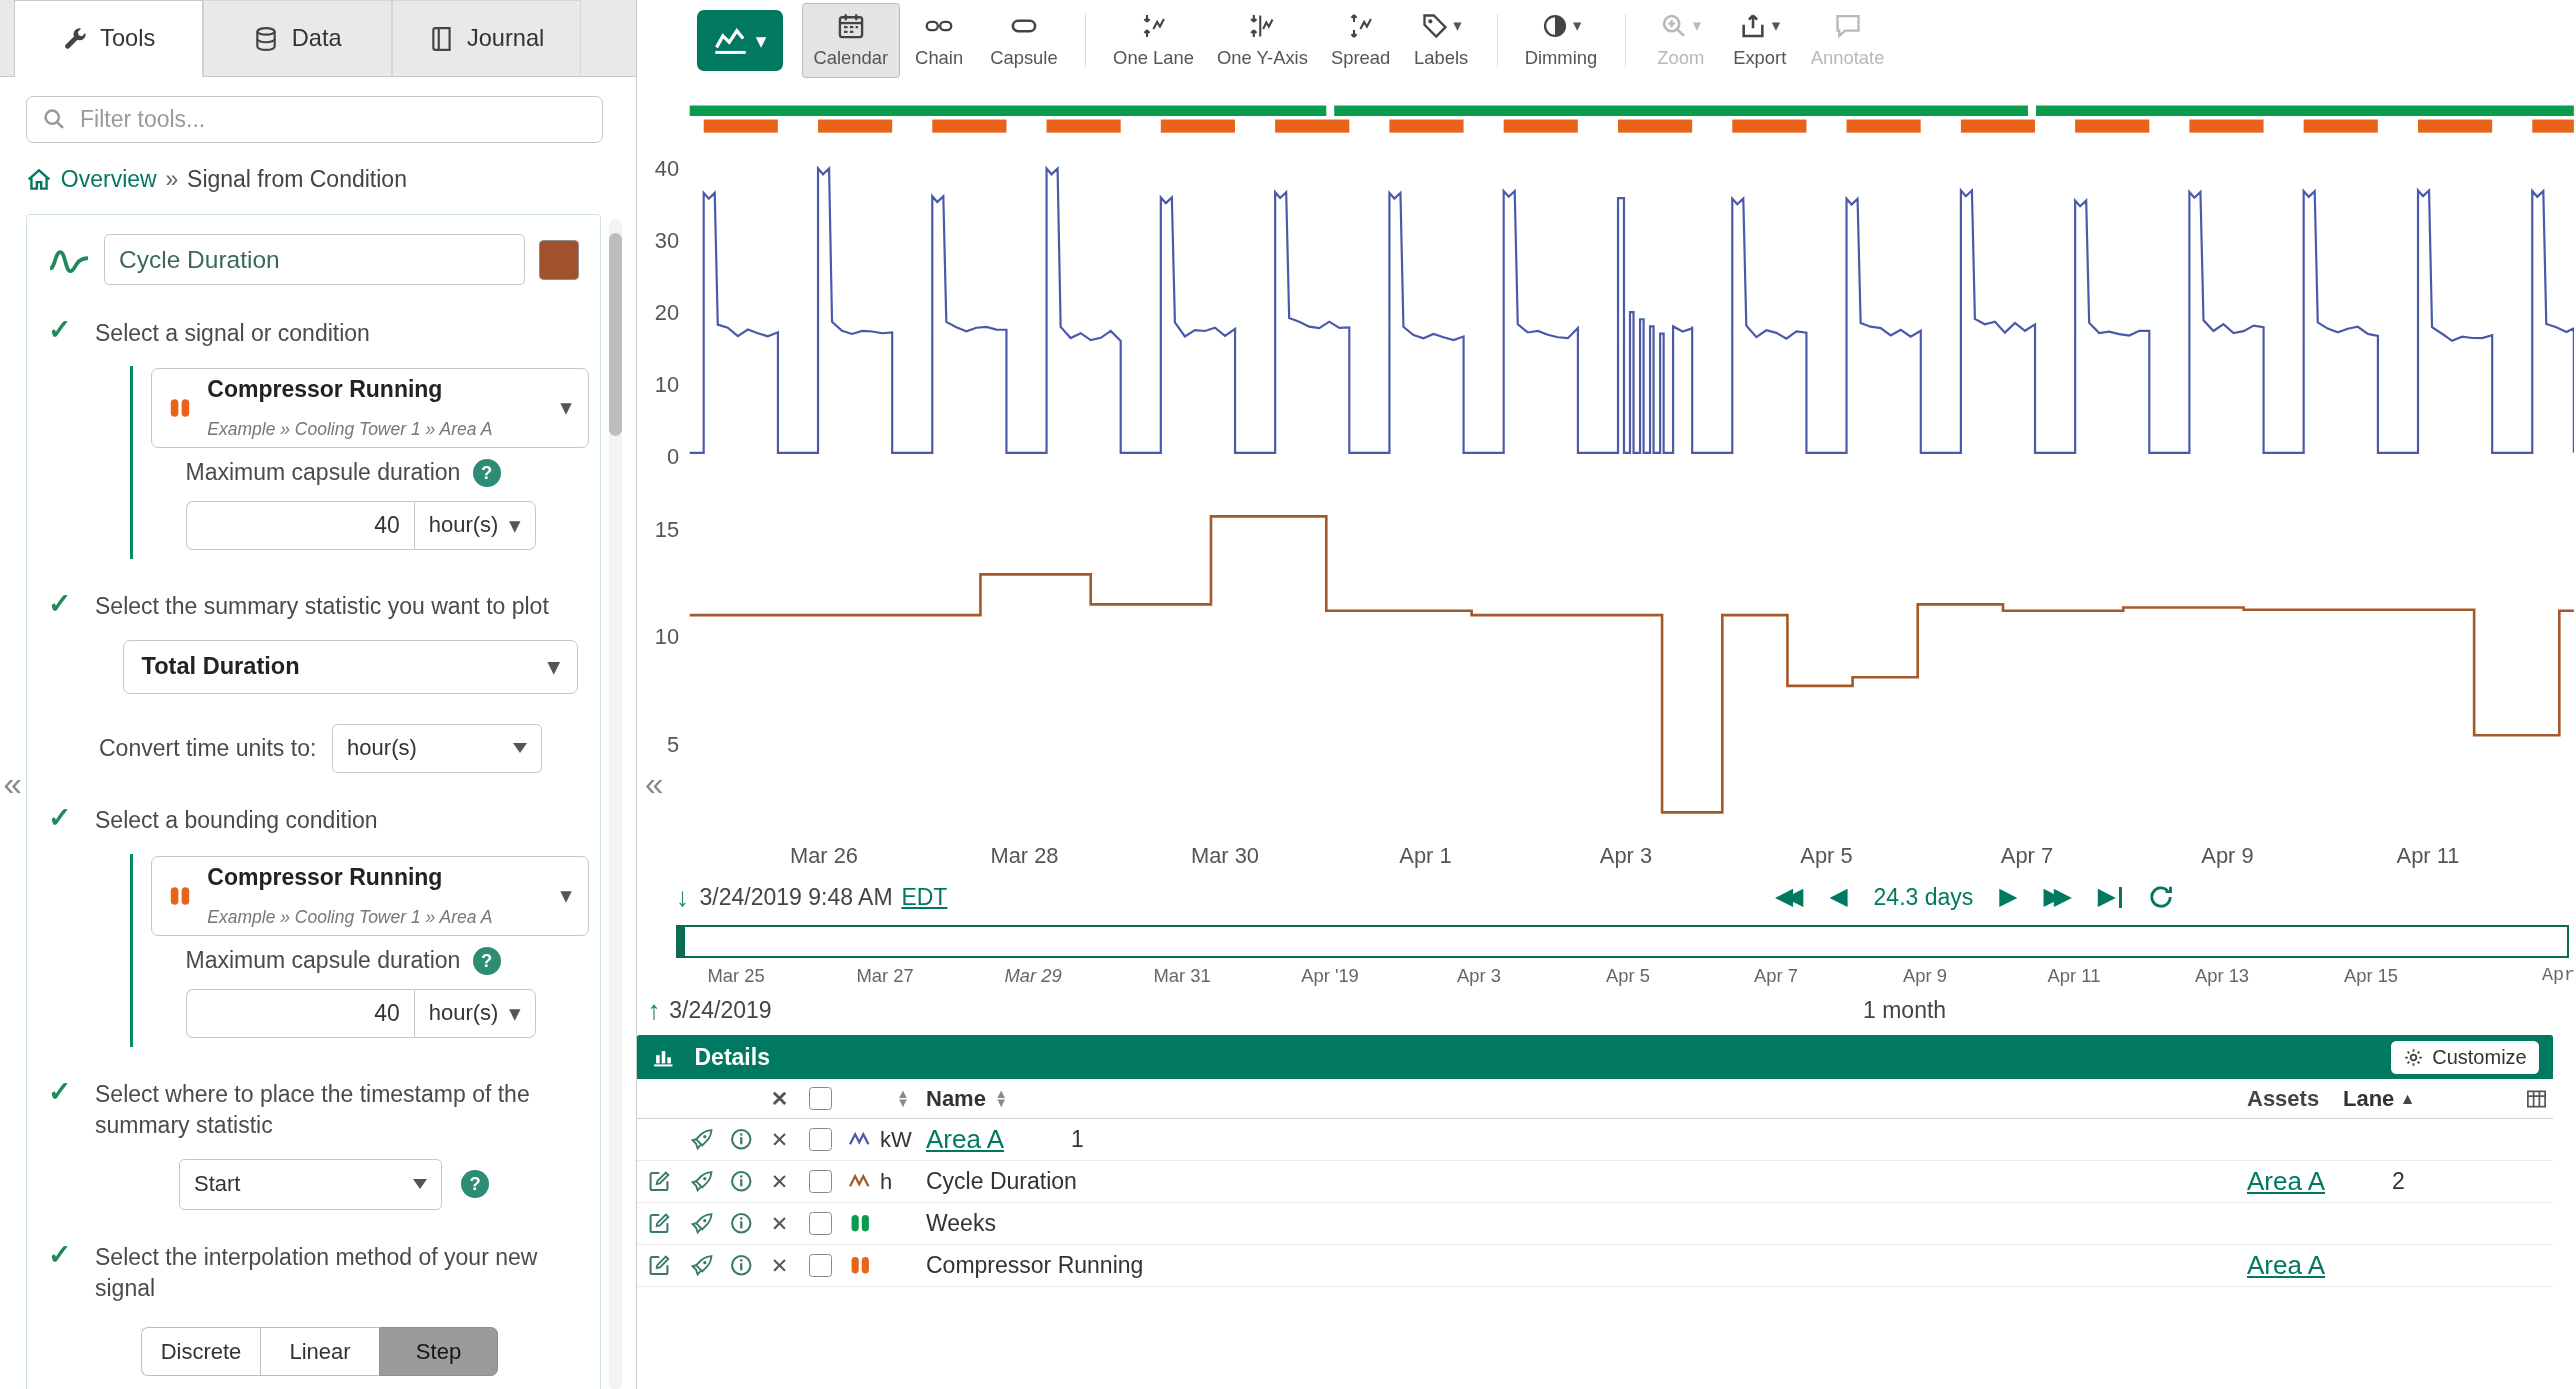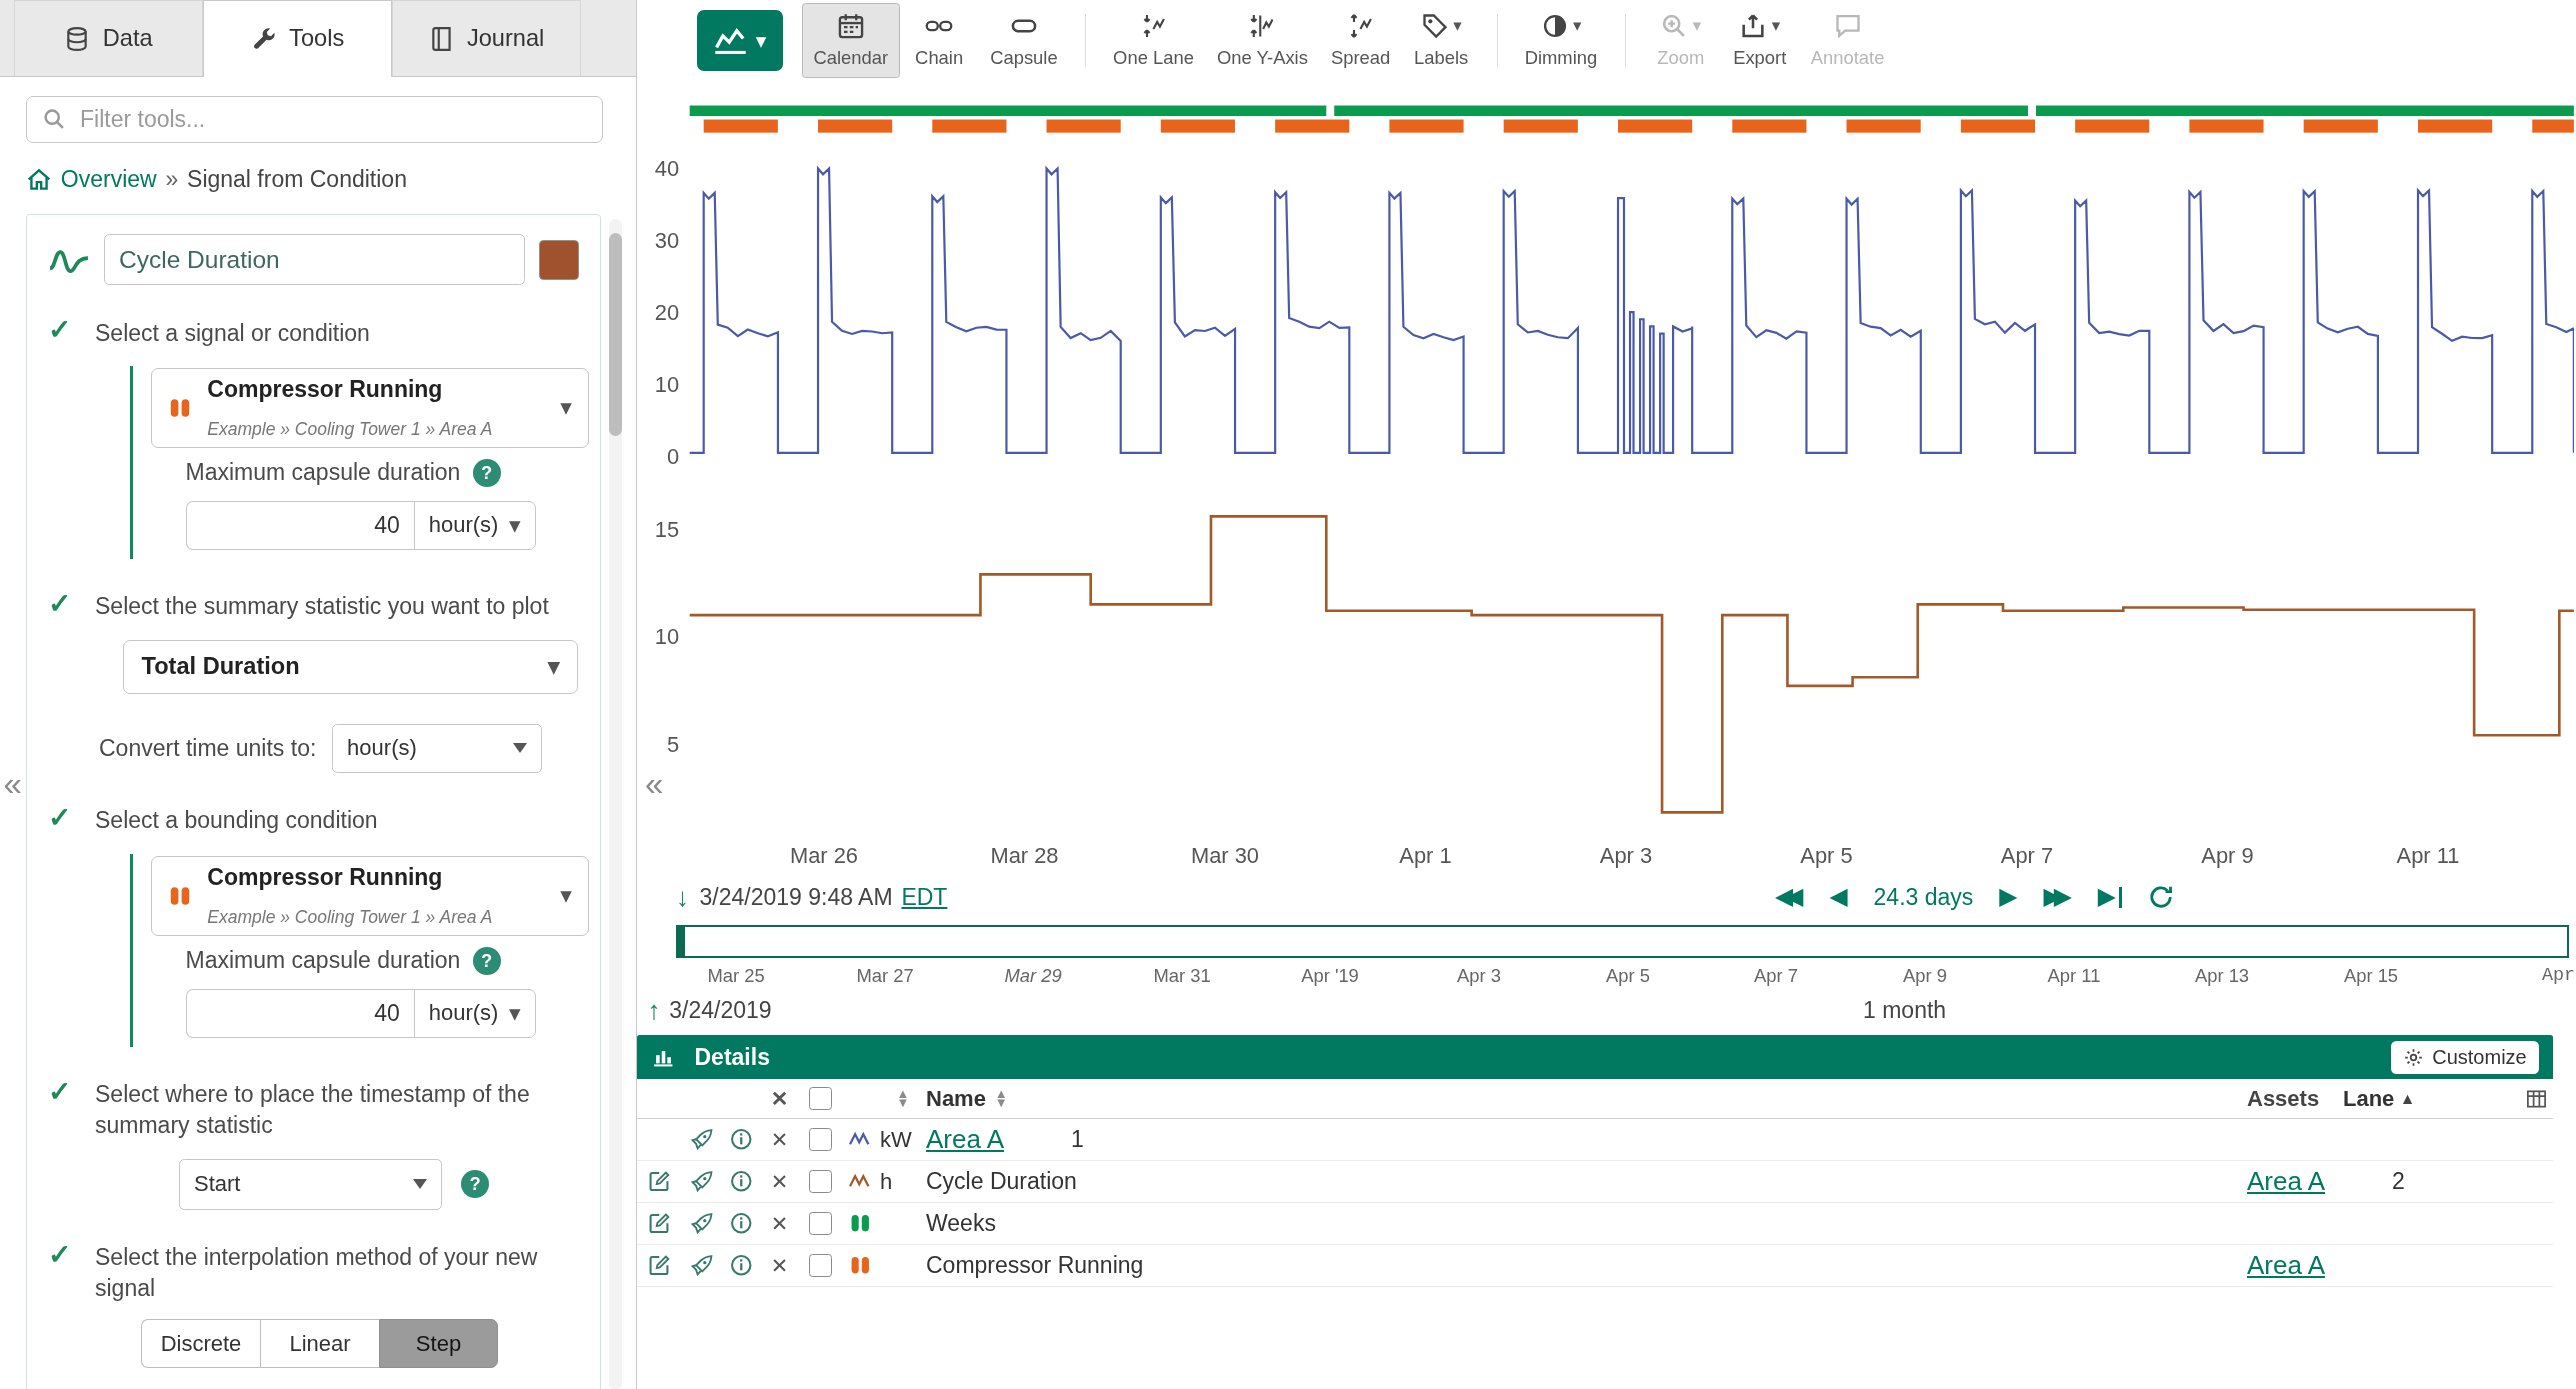--- a/index.html
+++ b/index.html
@@ -44,21 +44,21 @@
 .input-group{display:flex;margin:14px 0 3.5px 35px;width:350px;height:49px}
 .input-group input{flex:1;min-width:0;border:1.8px solid #c6c6c6;border-right:none;border-radius:7px 0 0 7px;text-align:right;padding:0 14px;font-size:23px;color:#333;font-family:inherit;outline:none}
 .addon{display:flex;align-items:center;gap:10.5px;border:1.8px solid #c6c6c6;border-radius:0 7px 7px 0;padding:0 14px;font-size:22px;color:#333;background:#fff;cursor:pointer;white-space:nowrap}
 .select-lg{margin:17.5px 0 0 75px;width:455px;height:54px;border:1.8px solid #c6c6c6;border-radius:7px;display:flex;align-items:center;padding:0 17.5px;font-size:23.6px;font-weight:bold;color:#222;cursor:pointer}
 .select-lg .caret{margin-left:auto}
 .convert-row{margin:30px 0 0 51px;display:flex;align-items:center;gap:15.8px;font-size:23px;color:#4a4a4a}
 .select-sm{width:210px;height:49px;border:1.8px solid #c6c6c6;border-radius:5.3px;display:flex;align-items:center;padding:0 14px;font-size:22px;color:#333;background:#fff;cursor:pointer}
 .tri{margin-left:auto;width:0;height:0;border-left:7.9px solid transparent;border-right:7.9px solid transparent;border-top:10.5px solid #555}
 .start-row{margin:17.5px 0 0 131px;display:flex;align-items:center;gap:19px}
 .select-start{width:263px;height:51px;border:1.8px solid #c6c6c6;border-radius:5.3px;display:flex;align-items:center;padding:0 14px;font-size:22px;color:#333;cursor:pointer}
-.btn-group{margin:15px 0 0 93px;display:flex}
+.btn-group{margin:23px 0 0 93px;display:flex}
 .bg-btn{min-width:119px;height:49px;border:1.8px solid #bdbdbd;border-right-width:0;background:#fff;font-size:22px;color:#333;display:flex;align-items:center;justify-content:center;cursor:pointer;font-family:inherit}
 .bg-btn:first-child{border-radius:7px 0 0 7px}
 .bg-btn:last-child{border-right-width:1.8px;border-radius:0 7px 7px 0}
 .bg-btn.selected{background:#9b9b9b;border-color:#8f8f8f;color:#161616}
 .panel-scrollbar{position:absolute;top:219px;bottom:0;right:14px;width:13px;background:#f3f3f3;border-radius:7px}
 .panel-scrollbar .thumb{position:absolute;top:14px;left:0;width:100%;height:203px;background:#bdbdbd;border-radius:7px;cursor:pointer}
 .chev{position:absolute;font-size:33px;color:#8a8a8a;cursor:pointer;line-height:1;z-index:5}
 .chev.far-left{left:3.5px;top:767px}
 .chev.mid{left:645px;top:767px}
 
@@ -130,37 +130,37 @@
 .cols-icn{position:absolute;right:5.3px;top:50%;transform:translateY(-50%);width:23px;height:23px;color:#555;cursor:pointer}
 </style>
 </head>
 <body>
 
 <div class="app">
   <span class="chev far-left">«</span>
 
   <aside class="left-panel">
     <div class="tabbar">
+      <div class="tab active">
+        <span class="icn">
+            <svg viewBox="0 0 24 24">
+              <path d="M21.5 6.2a5.4 5.4 0 01-7.2 6.6L7 20.1a2.3 2.3 0 11-3.2-3.2l7.3-7.3a5.4 5.4 0 016.6-7.2L14.6 5.5l.9 3 3 .9z" fill="currentColor"></path>
+            </svg>
+          </span>
+        <span>Tools</span>
+      </div>
       <div class="tab">
         <span class="icn">
             <svg viewBox="0 0 24 24">
               <ellipse cx="12" cy="5" rx="8" ry="3" fill="none" stroke="currentColor" stroke-width="2"></ellipse>
               <path d="M4 5v7c0 1.7 3.6 3 8 3s8-1.3 8-3V5" fill="none" stroke="currentColor" stroke-width="2"></path>
               <path d="M4 12v7c0 1.7 3.6 3 8 3s8-1.3 8-3v-7" fill="none" stroke="currentColor" stroke-width="2"></path>
             </svg>
           </span>
         <span>Data</span>
-      </div>
-      <div class="tab active">
-        <span class="icn">
-            <svg viewBox="0 0 24 24">
-              <path d="M21.5 6.2a5.4 5.4 0 01-7.2 6.6L7 20.1a2.3 2.3 0 11-3.2-3.2l7.3-7.3a5.4 5.4 0 016.6-7.2L14.6 5.5l.9 3 3 .9z" fill="currentColor"></path>
-            </svg>
-          </span>
-        <span>Tools</span>
       </div>
       <div class="tab">
         <span class="icn">
             <svg viewBox="0 0 24 24">
               <path d="M6 2h13v20H6a2 2 0 01-2-2V4a2 2 0 012-2z" fill="none" stroke="currentColor" stroke-width="2"></path>
               <path d="M9 2v20" stroke="currentColor" stroke-width="2"></path>
             </svg>
           </span>
         <span>Journal</span>
       </div>

